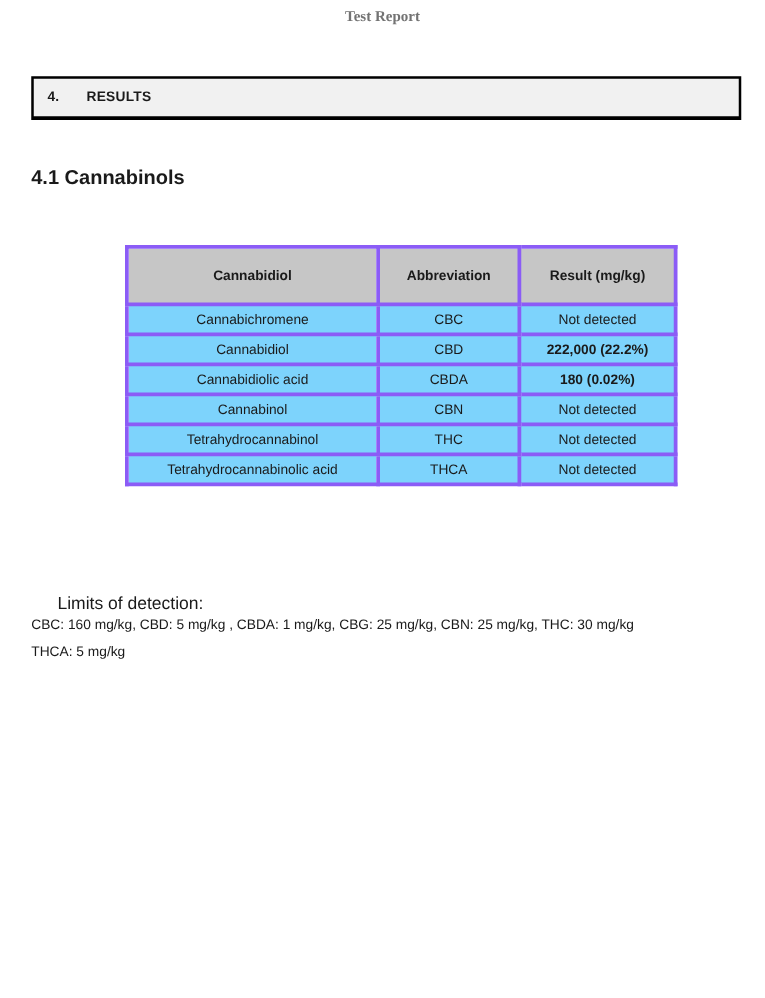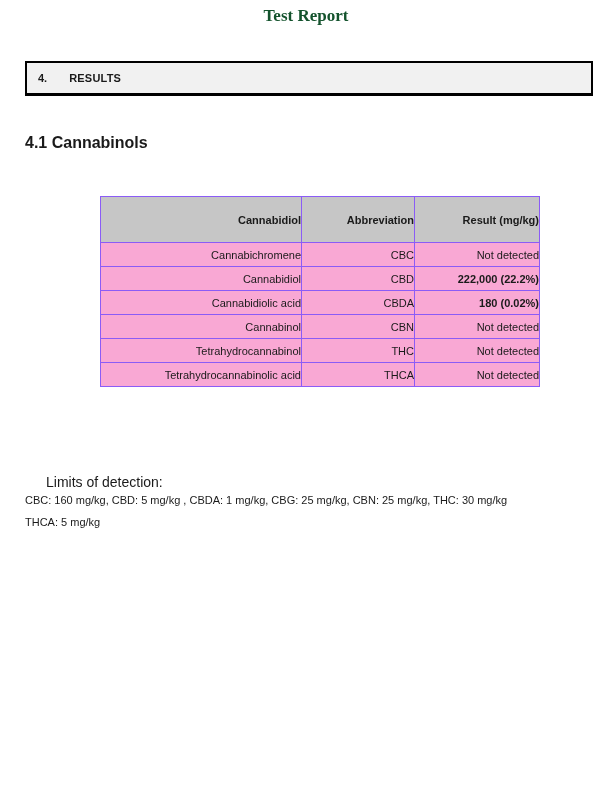--- a/index.html
+++ b/index.html
@@ -13,23 +13,23 @@
     color: #1a1a1a;
     overflow: hidden;
   }
   .doc-title {
     position: absolute;
     top: 6px;
     left: 0;
     width: 100%;
     text-align: center;
     font-family: "Liberation Serif", serif;
-    font-size: 17px;
+    font-size: 12px;
     font-weight: 600;
-    color: #14532d;
+    color: #737373;
   }
   .section-box {
     position: absolute;
     left: 25px;
     top: 61px;
     width: 568px;
     height: 35px;
     background: #f1f1f1;
     border: 2px solid #000000;
     border-bottom-width: 3px;
@@ -50,33 +50,33 @@
   }
   .results-table {
     position: absolute;
     left: 100px;
     top: 196px;
     border-collapse: collapse;
     font-size: 11px;
     table-layout: fixed;
   }
   .results-table th, .results-table td {
-    border: 1px solid #8b5cf6;
-    text-align: right;
+    border: 3px solid #8b5cf6;
+    text-align: center;
     vertical-align: middle;
     padding: 0 0;
     overflow: hidden;
     white-space: nowrap;
   }
   .results-table th {
     background: #c6c6c6;
     height: 46px;
     font-weight: bold;
   }
-  .results-table td { height: 24px; background: #f9a8d4; }
+  .results-table td { height: 24px; background: #7dd3fc; }
   .col-name { width: 201px; }
   .col-abbr { width: 113px; }
   .col-result { width: 125px; }
   tr.bold-result td.cell-result { font-weight: bold; }
   .lod-label {
     position: absolute;
     left: 25px;
     top: 474px;
     font-size: 14px;
     padding-left: 21px;

